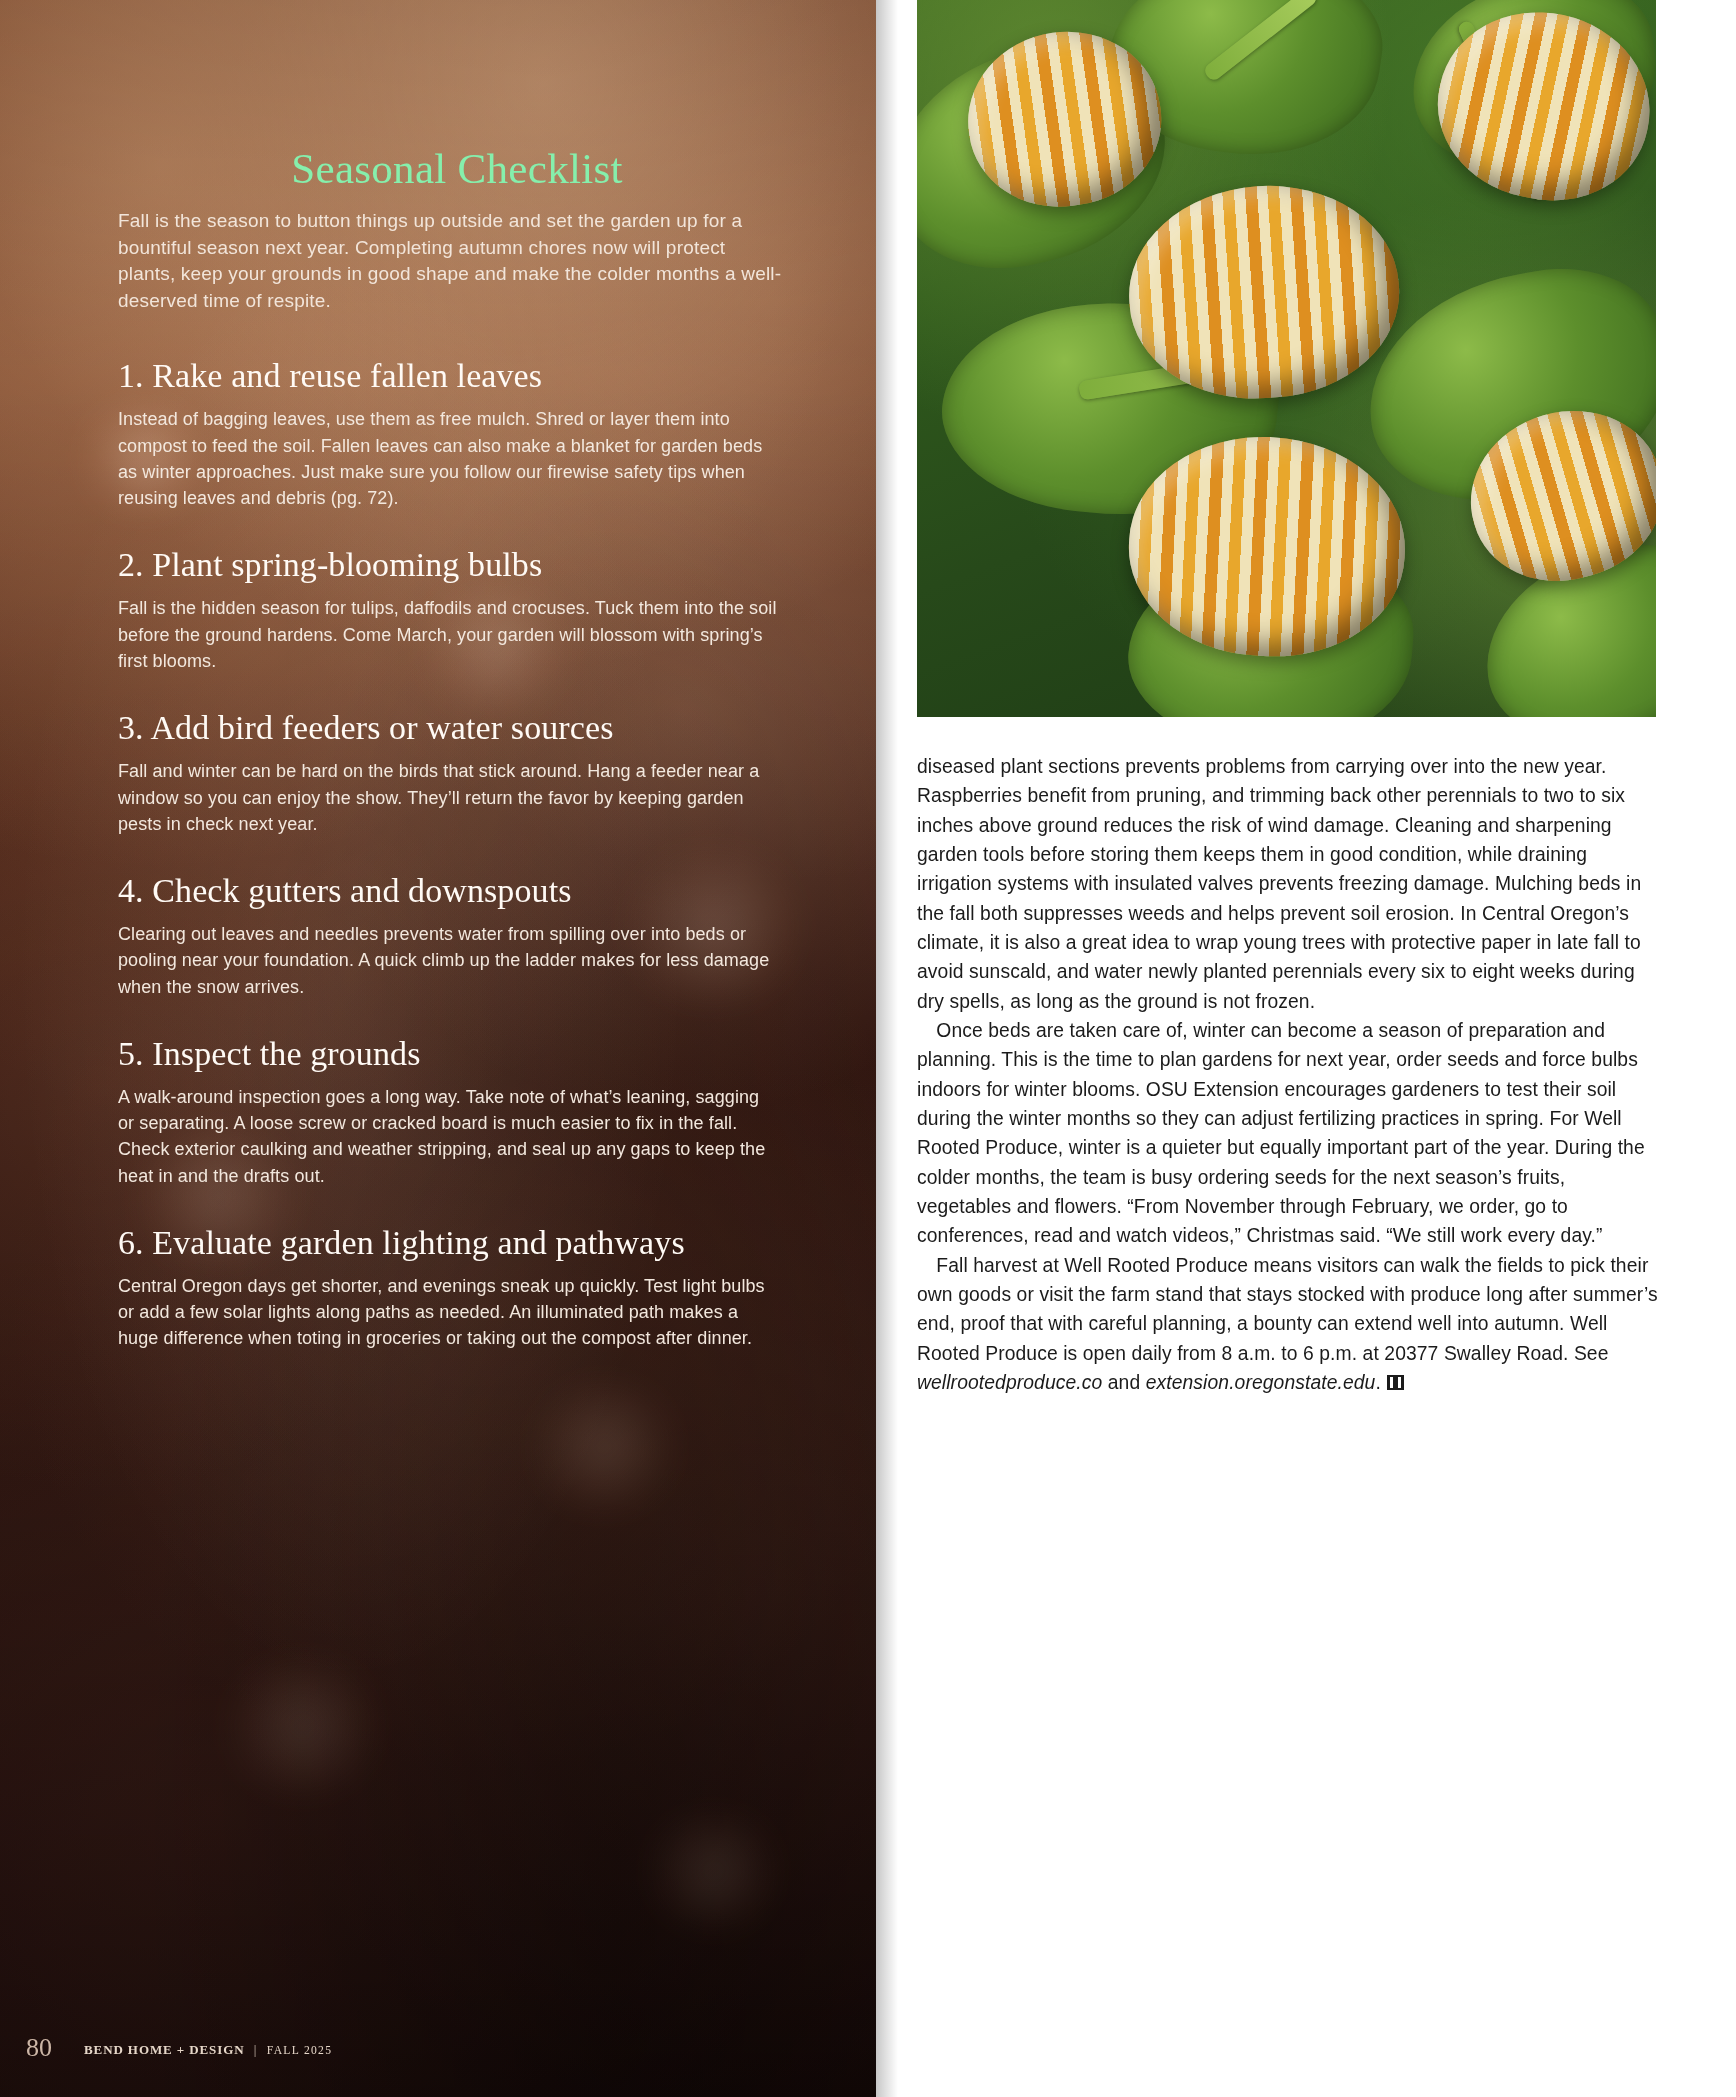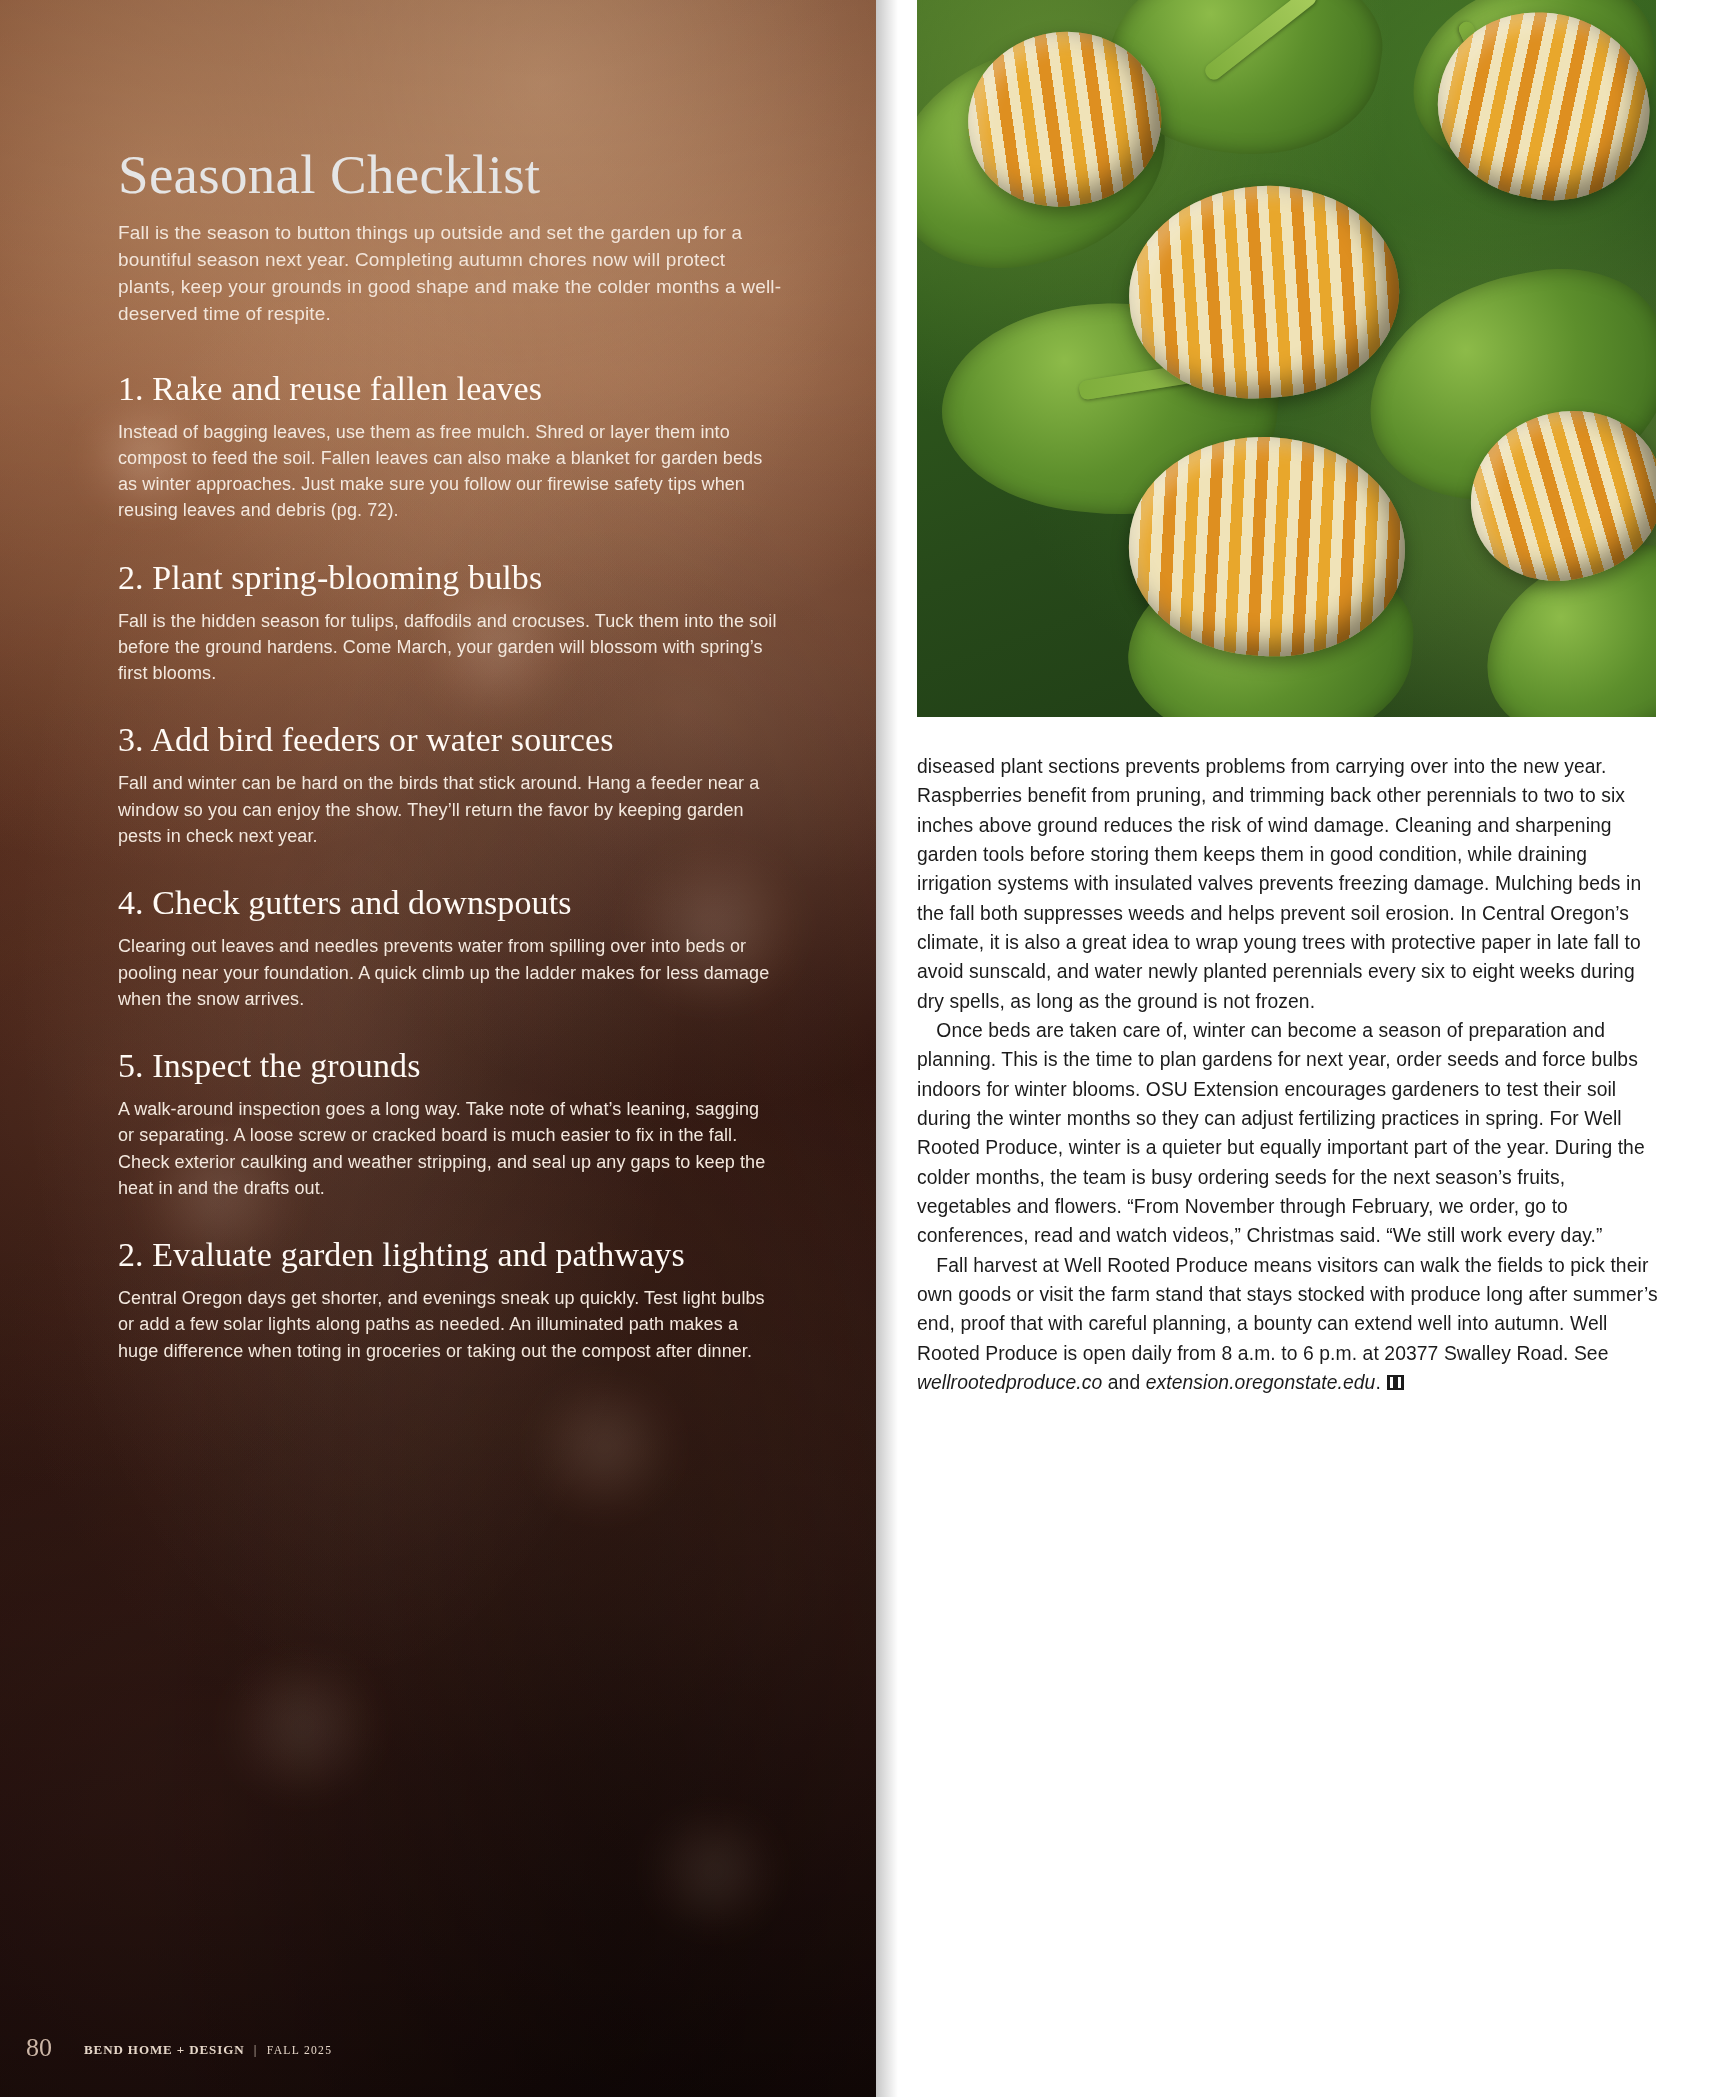--- a/index.html
+++ b/index.html
@@ -61,26 +61,27 @@
   .left-content {
     position: absolute;
     left: 118px;
     top: 147px;
     width: 678px;
     color: #ffffff;
   }
 
   .headline {
     font-family: "Liberation Serif", serif;
-    font-size: 55px;
+    font-size: 43px;
     line-height: 1.02;
     font-weight: 400;
     letter-spacing: 0.3px;
     margin: 0 0 16.7px 0;
-    color: #e5e5e5;
+    color: #86efac;
+    text-align: center;
   }
 
   .intro {
     font-size: 19px;
     line-height: 1.42;
     letter-spacing: 0.2px;
     color: #f2e5da;
     margin: 0 0 42px 0;
     width: 666px;
   }
@@ -261,21 +262,21 @@
       <h2>4. Check gutters and downspouts</h2>
       <p>Clearing out leaves and needles prevents water from spilling over into beds or pooling near your foundation. A quick climb up the ladder makes for less damage when the snow arrives.</p>
     </div>
 
     <div class="item">
       <h2>5. Inspect the grounds</h2>
       <p>A walk-around inspection goes a long way. Take note of what’s leaning, sagging or separating. A loose screw or cracked board is much easier to fix in the fall. Check exterior caulking and weather stripping, and seal up any gaps to keep the heat in and the drafts out.</p>
     </div>
 
     <div class="item">
-      <h2>2. Evaluate garden lighting and pathways</h2>
+      <h2>6. Evaluate garden lighting and pathways</h2>
       <p>Central Oregon days get shorter, and evenings sneak up quickly. Test light bulbs or add a few solar lights along paths as needed. An illuminated path makes a huge difference when toting in groceries or taking out the compost after dinner.</p>
     </div>
   </div>
 
   <div class="folio">
     <div class="folio-number">80</div>
     <div class="folio-text">
       <span class="brand">BEND HOME + DESIGN</span>
       <span class="sep">|</span>
       <span class="issue">FALL 2025</span>

